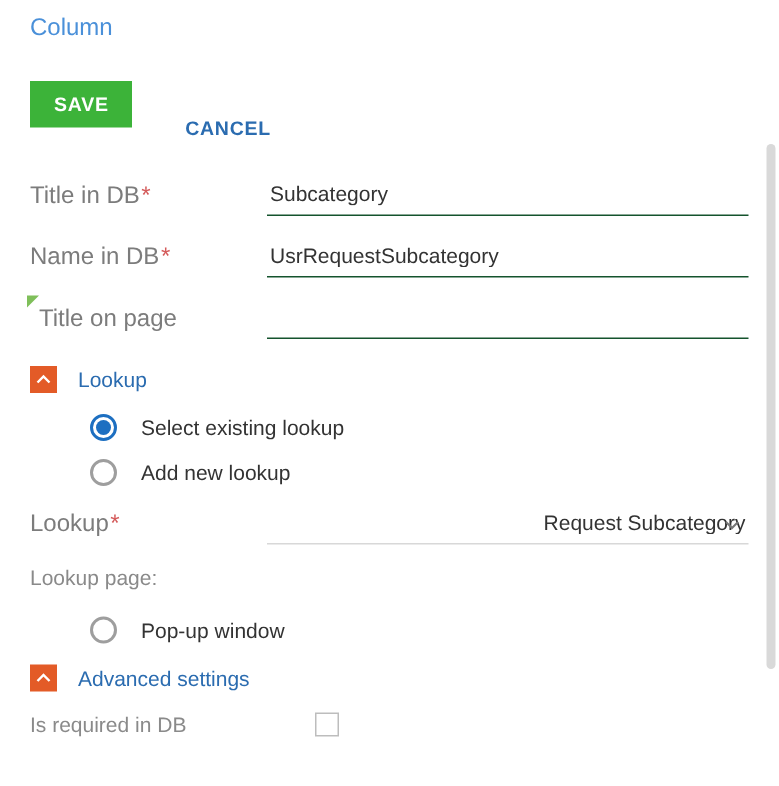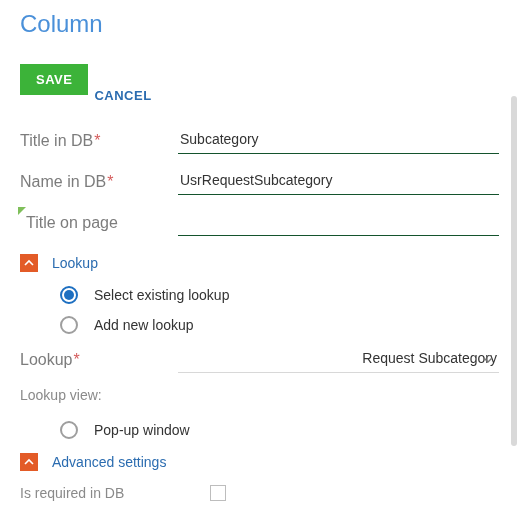--- a/index.html
+++ b/index.html
@@ -13,28 +13,28 @@
     overflow: hidden;
     position: relative;
   }
   .panel {
     padding: 10px 20px 20px 20px;
     height: 524px;
     overflow-y: auto;
   }
   .title {
     color: #4a90d9;
-    font-size: 24px;
+    font-size: 16px;
     font-weight: 400;
     margin-bottom: 18px;
   }
   .actions {
     display: flex;
     align-items: center;
-    gap: 6px;
+    gap: 35px;
     margin-bottom: 24px;
   }
   .btn-save {
     background: #3cb339;
     color: #fff;
     border: none;
     padding: 8px 16px;
     font-size: 13px;
     font-weight: 600;
     letter-spacing: 0.5px;
@@ -244,21 +244,21 @@
       <input class="form-input select" readonly="" value="Request Subcategory" style="">
       <span class="select-caret">
         <svg width="10" height="10" viewBox="0 0 10 10">
             <path d="M1 3 L5 7 L9 3" stroke="#777" stroke-width="1.4" fill="none"></path>
           </svg>
       </span>
     </div>
   </div>
 
   <div class="form-row" style="margin-bottom:18px;">
-    <label class="form-label sub-label" style="width:auto;">Lookup view:</label>
+    <label class="form-label sub-label" style="width:auto;">Lookup page:</label>
   </div>
 
   <div class="radio-row">
     <span class="radio"></span>
     <span class="radio-label">Pop-up window</span>
   </div>
 
 
   <div class="section" style="margin-top:14px;">
     <span class="toggle">

